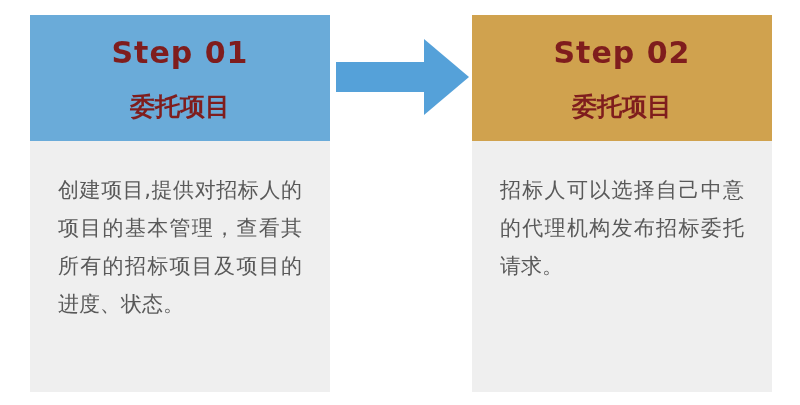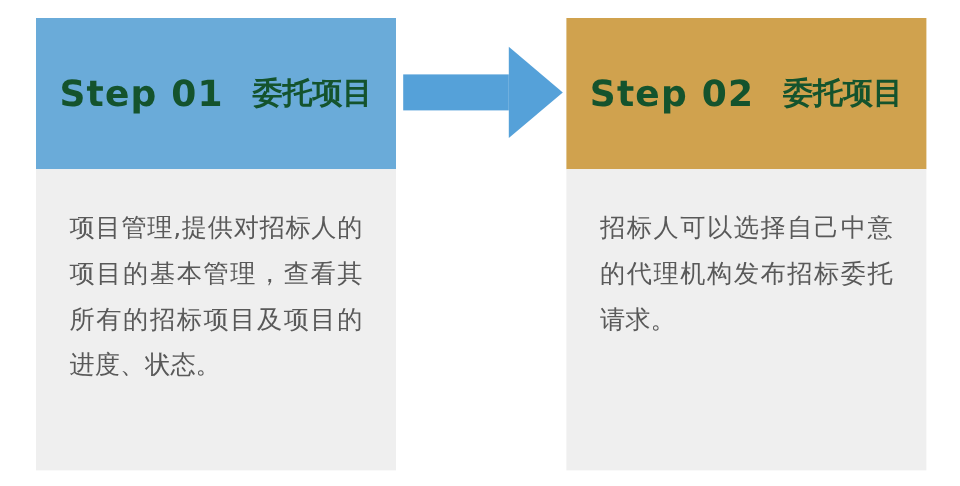--- a/index.html
+++ b/index.html
@@ -18,24 +18,24 @@
   .step-card {
     position: absolute;
     top: 15px;
     width: 300px;
   }
   .step-card.left  { left: 30px; }
   .step-card.right { left: 472px; }
   .card-header {
     height: 126px;
     display: flex;
-    flex-direction: row;
+    flex-direction: column;
     justify-content: center;
     align-items: center;
-    color: #14532d;
+    color: #7f1d1d;
     gap: 24px;
   }
   .card-header.blue { background: #6aabd9; }
   .card-header.gold { background: #d0a24e; align-items: center; }
   .step-number {
     font-size: 30px;
     font-weight: bold;
     letter-spacing: 1px;
     line-height: 1.1;
   }
@@ -76,21 +76,21 @@
 </head>
 <body>
 
 <div class="canvas">
 
   <div class="step-card left">
     <div class="card-header blue">
       <div class="step-number">Step 01</div>
       <div class="step-title">委托项目</div>
     </div>
-    <div class="card-body">项目管理,提供对招标人的项目的基本管理，查看其所有的招标项目及项目的进度、状态。</div>
+    <div class="card-body">创建项目,提供对招标人的项目的基本管理，查看其所有的招标项目及项目的进度、状态。</div>
   </div>
 
   <div class="arrow">
     <div class="arrow-shaft"></div>
     <div class="arrow-head"></div>
   </div>
 
   <div class="step-card right">
     <div class="card-header gold">
       <div class="step-number">Step 02</div>

